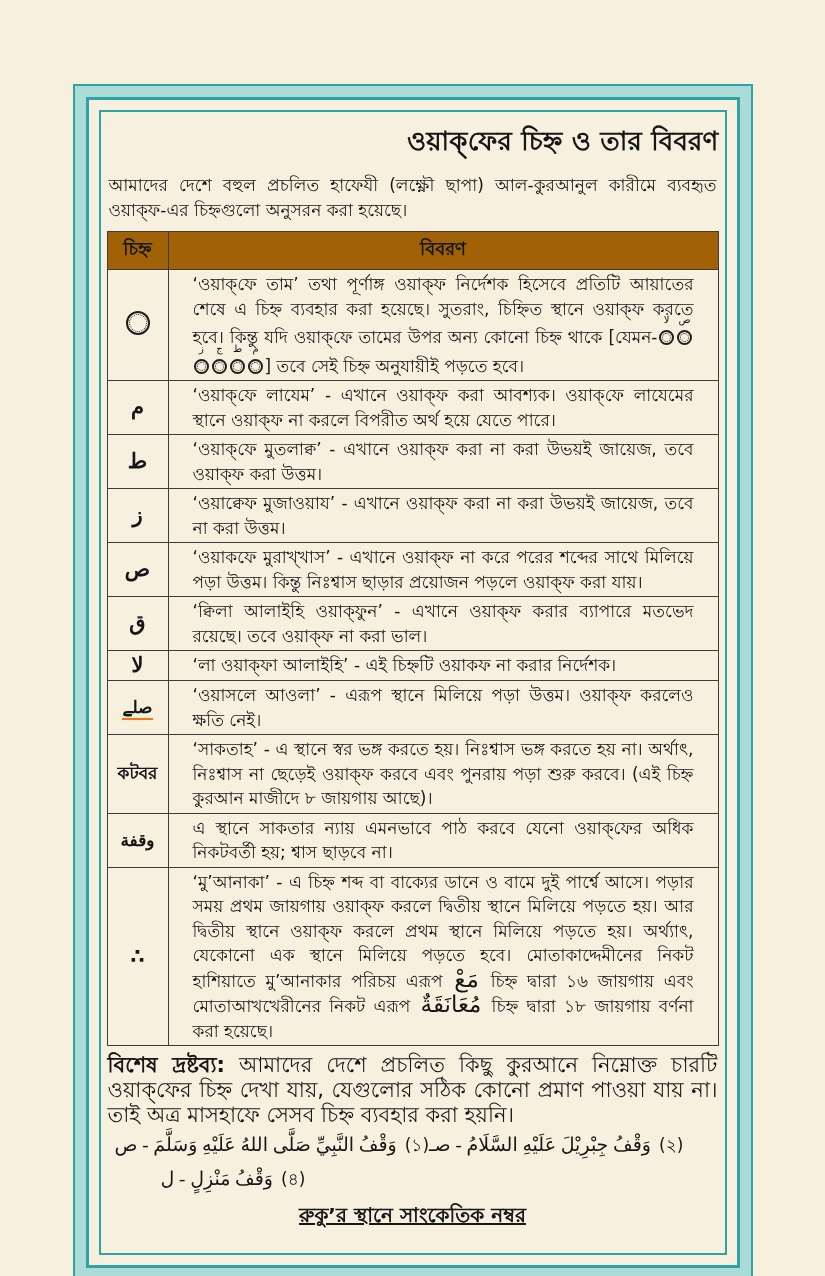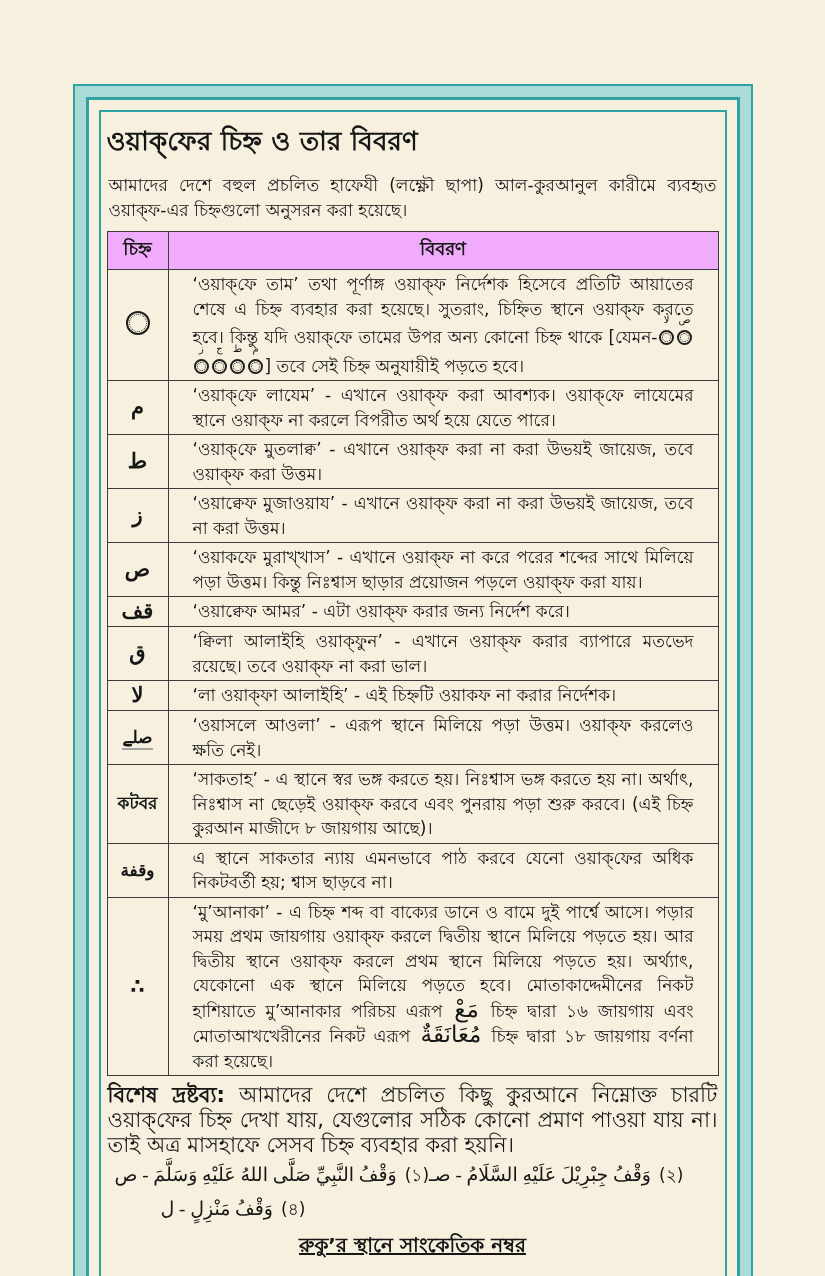--- a/index.html
+++ b/index.html
@@ -9,38 +9,38 @@
     font-family:"DejaVu Sans",sans-serif;
     -webkit-font-smoothing:antialiased;
   }
   
   .frame1{width:676px;margin:84px auto 0;border:2px solid #2fa3a3;background:#f8f0df;}
   .frame2{border:11px solid #abdbd6;}
   .frame3{border:3px solid #2fa3a3;padding:10px;background:#f8f0df;}
   .inner{border:2px solid #2fa3a3;padding:5px 6px 12px;background:#f8f0df;}
 
   .page-title{
-    text-align:left;font-size:26px;font-weight:bold;
+    text-align:right;font-size:26px;font-weight:bold;
     margin:4px 0 8px;letter-spacing:.2px;
   }
   .intro{font-size:17px;line-height:25px;text-align:justify;margin:0 2px 8px;}
 
   
   table.waqf{width:100%;border-collapse:collapse;border:1.5px solid #3c3c3c;}
   table.waqf th{
-    border:1px solid #3c3c3c;background:#f0abfc;
+    border:1px solid #3c3c3c;background:#a16207;
     font-size:18px;font-weight:bold;padding:3px 4px;
   }
   table.waqf td{border:1px solid #3c3c3c;vertical-align:middle;}
   td.sym{width:56px;text-align:center;padding:2px;}
   td.desc{padding:2px 24px;font-size:17px;line-height:24.5px;text-align:justify;}
   .ar{font-family:Liberation Serif, serif;direction:rtl;unicode-bidi:isolate;}
   .sym-ar{font-size:21px;font-weight:bold;}
   .sym-word{font-size:17px;font-weight:bold;}
-  .ul{border-bottom:2px solid #a3a3a3;padding-bottom:1px;}
+  .ul{border-bottom:2px solid #f97316;padding-bottom:1px;}
   .dots-sym{font-size:20px;font-weight:bold;}
   .inline-ar{font-size:23px;padding:0 2px;}
   .num-bn{font-size:17px;}
 
   
   .rosette{display:inline-block;border:2px solid #1d1d1d;border-radius:50%;position:relative;box-sizing:border-box;}
   .rosette::before{content:"";position:absolute;inset:1px;border:1px dotted #1d1d1d;border-radius:50%;}
   .rosette.big{width:24px;height:24px;}
   .rosette.small{width:15px;height:15px;vertical-align:-2px;}
   .ringwrap{position:relative;display:inline-block;margin:0 1.5px;padding-top:4px;}
@@ -98,24 +98,20 @@
               </tr>
               <tr>
                 <td class="sym"><span class="ar sym-ar">ز</span></td>
                 <td class="desc">‘ওয়াক্বেফ মুজাওয়ায’ - এখানে ওয়াক্‌ফ করা না করা উভয়ই জায়েজ, তবে না করা উত্তম।</td>
               </tr>
               <tr>
                 <td class="sym"><span class="ar sym-ar">ص</span></td>
                 <td class="desc">‘ওয়াকফে মুরাখ্‌খাস’ - এখানে ওয়াক্‌ফ না করে পরের শব্দের সাথে মিলিয়ে পড়া উত্তম। কিন্তু নিঃশ্বাস ছাড়ার প্রয়োজন পড়লে ওয়াক্‌ফ করা যায়।</td>
               </tr>
               <tr>
-                <td class="sym"><span class="ar sym-ar">قف</span></td>
-                <td class="desc">‘ওয়াক্বেফ আমর’ - এটা ওয়াক্‌ফ করার জন্য নির্দেশ করে।</td>
-              </tr>
-              <tr>
                 <td class="sym"><span class="ar sym-ar">ق</span></td>
                 <td class="desc">‘ক্বিলা আলাইহি ওয়াক্‌ফুন’ - এখানে ওয়াক্‌ফ করার ব্যাপারে মতভেদ রয়েছে। তবে ওয়াক্‌ফ না করা ভাল।</td>
               </tr>
               <tr>
                 <td class="sym"><span class="ar sym-ar">لا</span></td>
                 <td class="desc">‘লা ওয়াক্‌ফা আলাইহি’ - এই চিহ্নটি ওয়াকফ না করার নির্দেশক।</td>
               </tr>
               <tr>
                 <td class="sym"><span class="ar sym-word ul">صلے</span></td>
                 <td class="desc">‘ওয়াসলে আওলা’ - এরূপ স্থানে মিলিয়ে পড়া উত্তম। ওয়াক্‌ফ করলেও ক্ষতি নেই।</td>

